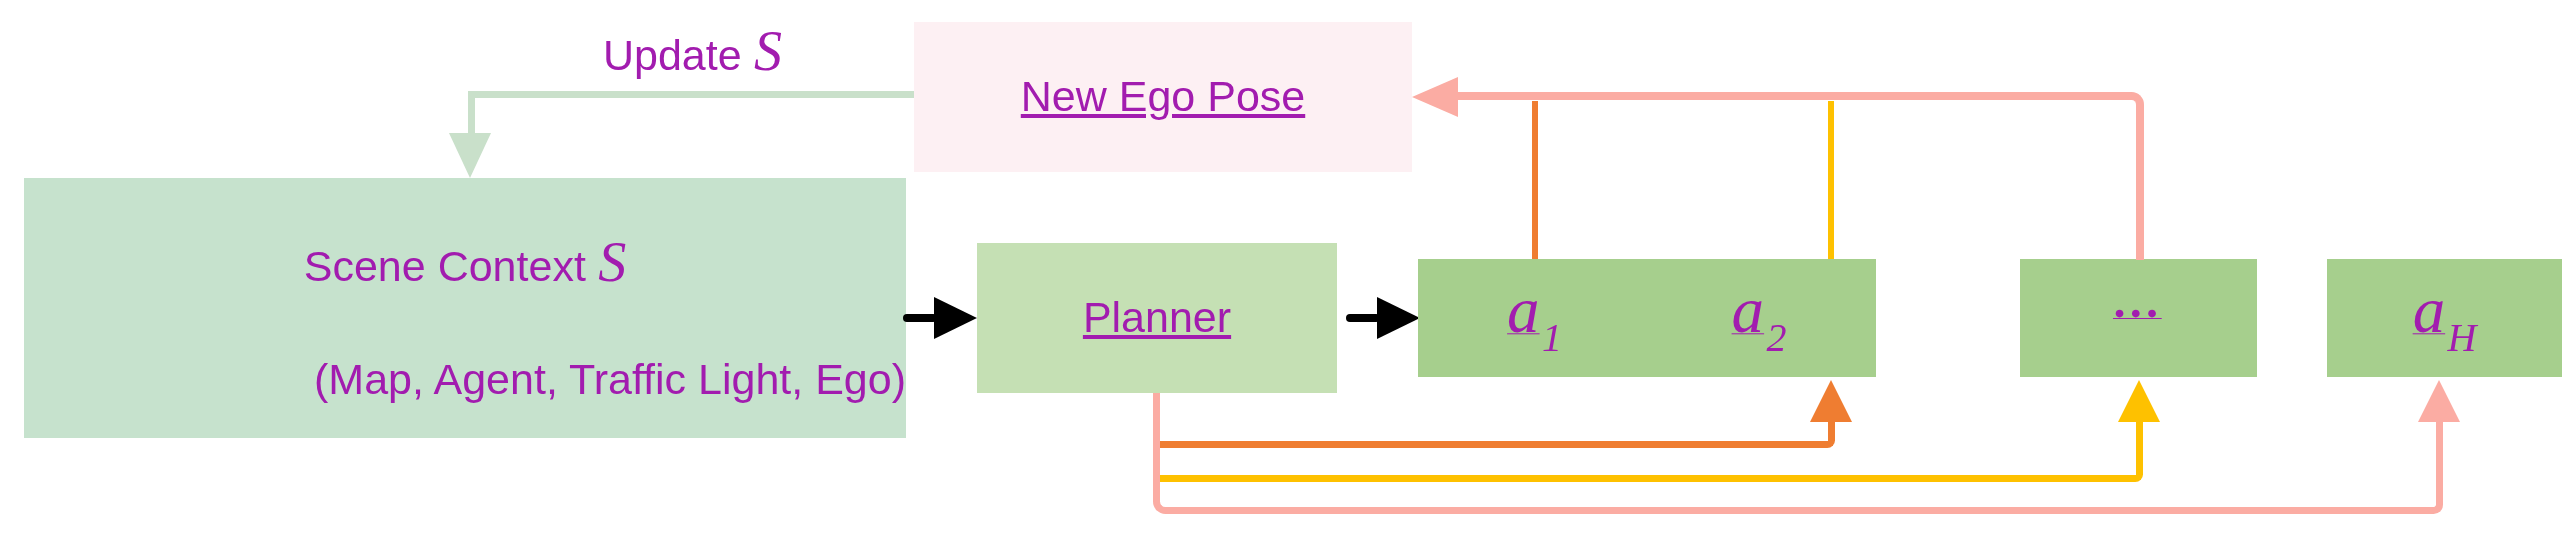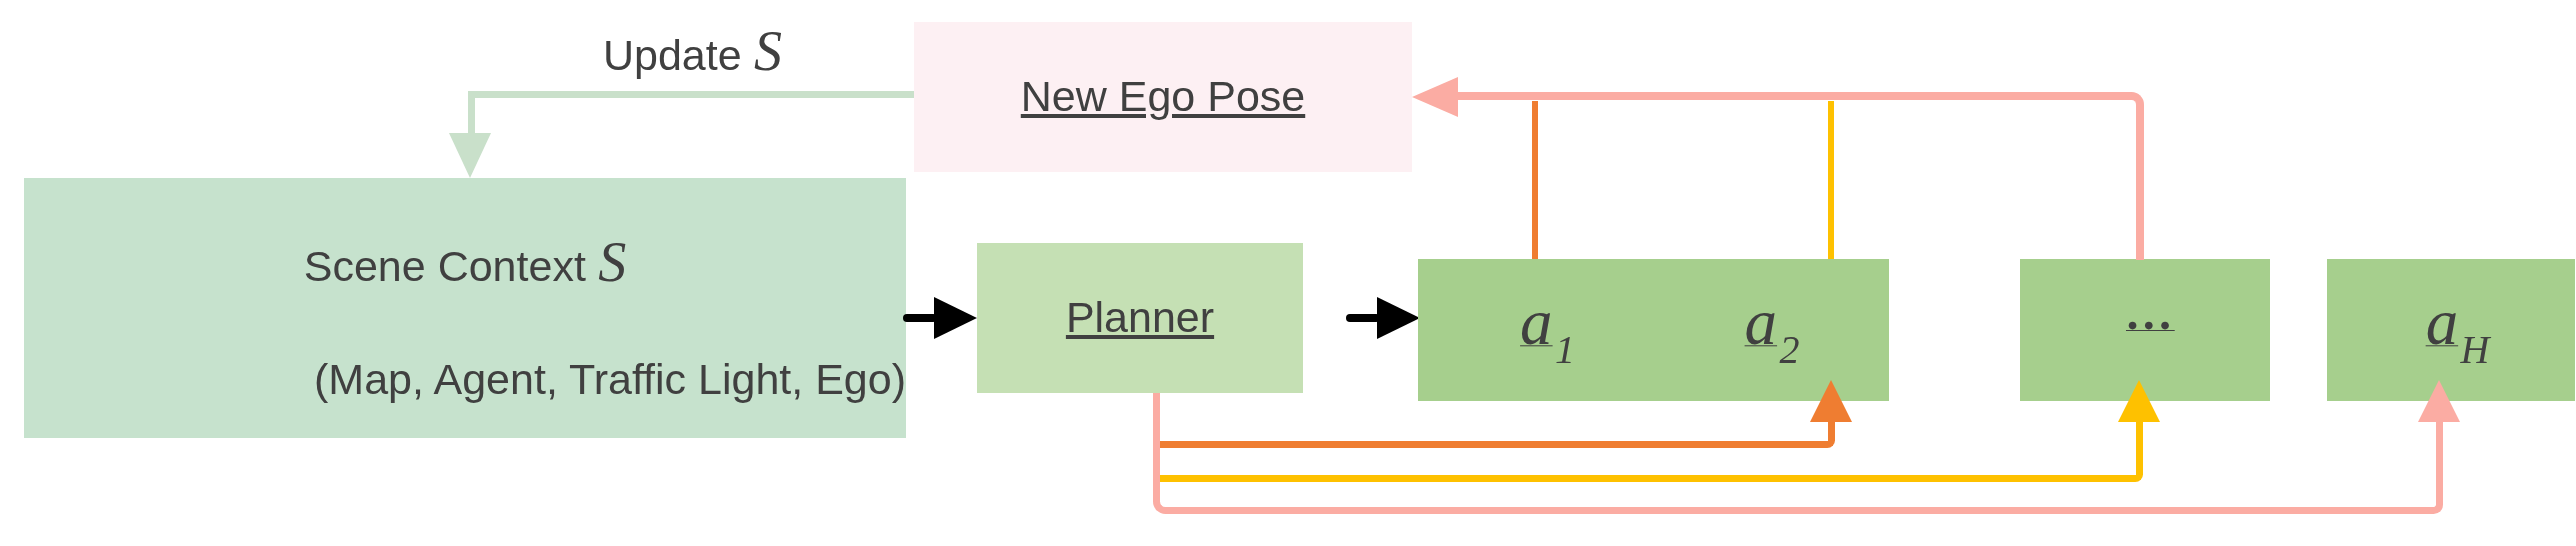--- a/index.html
+++ b/index.html
@@ -3,21 +3,21 @@
 <meta charset="utf-8">
 <style>
   html, body { margin: 0; padding: 0; background: #ffffff; }
   #canvas {
     position: relative;
     width: 2576px;
     height: 547px;
     background: #ffffff;
     overflow: hidden;
     font-family: "Liberation Sans", sans-serif;
-    color: #404040;
+    color: #a21caf;
   }
   .box {
     position: absolute;
     display: flex;
     align-items: center;
     justify-content: center;
     text-align: center;
     text-decoration: underline;
   }
   .sans-label { font-size: 43px; line-height: 1.2; white-space: nowrap; }
@@ -26,22 +26,22 @@
     font-style: italic;
     font-size: 56px;
     line-height: 1;
     margin-left: 12.4px;
   }
   
   #scene-box   { left: 24px;   top: 178px; width: 882px; height: 260px; background: var(--scene-box); }
   #scene-line1 { position: absolute; left: 0; top: 56px;  width: 100%; text-align: center; }
   #scene-line2 { position: absolute; left: 0; top: 176px; width: 100%; text-align: right; }
   #ego-box     { left: 914px; top: 21.6px;  width: 498px;  height: 150px; background: var(--ego-box); }
-  #planner-box { left: 977px; top: 243px; width: 326px;  height: 150px; background: var(--planner-box); }
-  .action-box  { top: 259px; height: 142px; background: var(--action-box); padding-left: 13px; }
+  #planner-box { left: 977px; top: 243px; width: 360px;  height: 150px; background: var(--planner-box); }
+  .action-box  { top: 259px; height: 118px; background: var(--action-box); }
   #action-a1   { left: 1418px; width: 233px; }
   #action-a2   { left: 1642px; width: 234px; }
   #action-dots { left: 2020px; width: 237px; }
   #action-aH   { left: 2327px; width: 235px; }
   .action-label { transform: translateY(-7.7px); white-space: nowrap; }
   .action-label.dots { transform: translateY(-23px); }
   .abase {
     font-family: "Liberation Serif", serif;
     font-style: italic;
     font-size: 65px;

